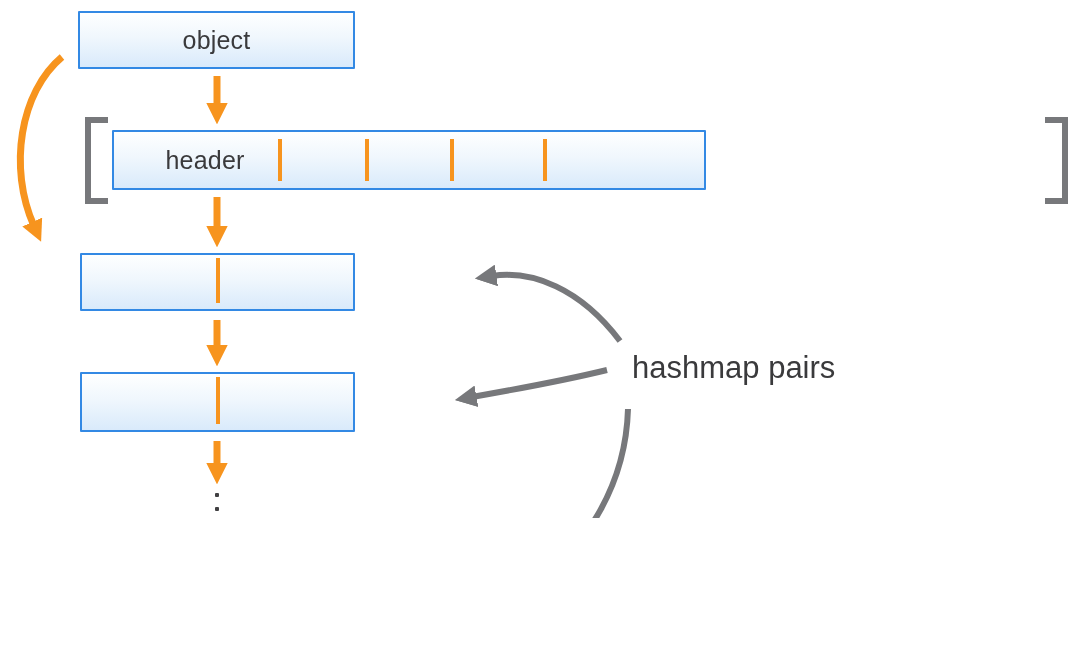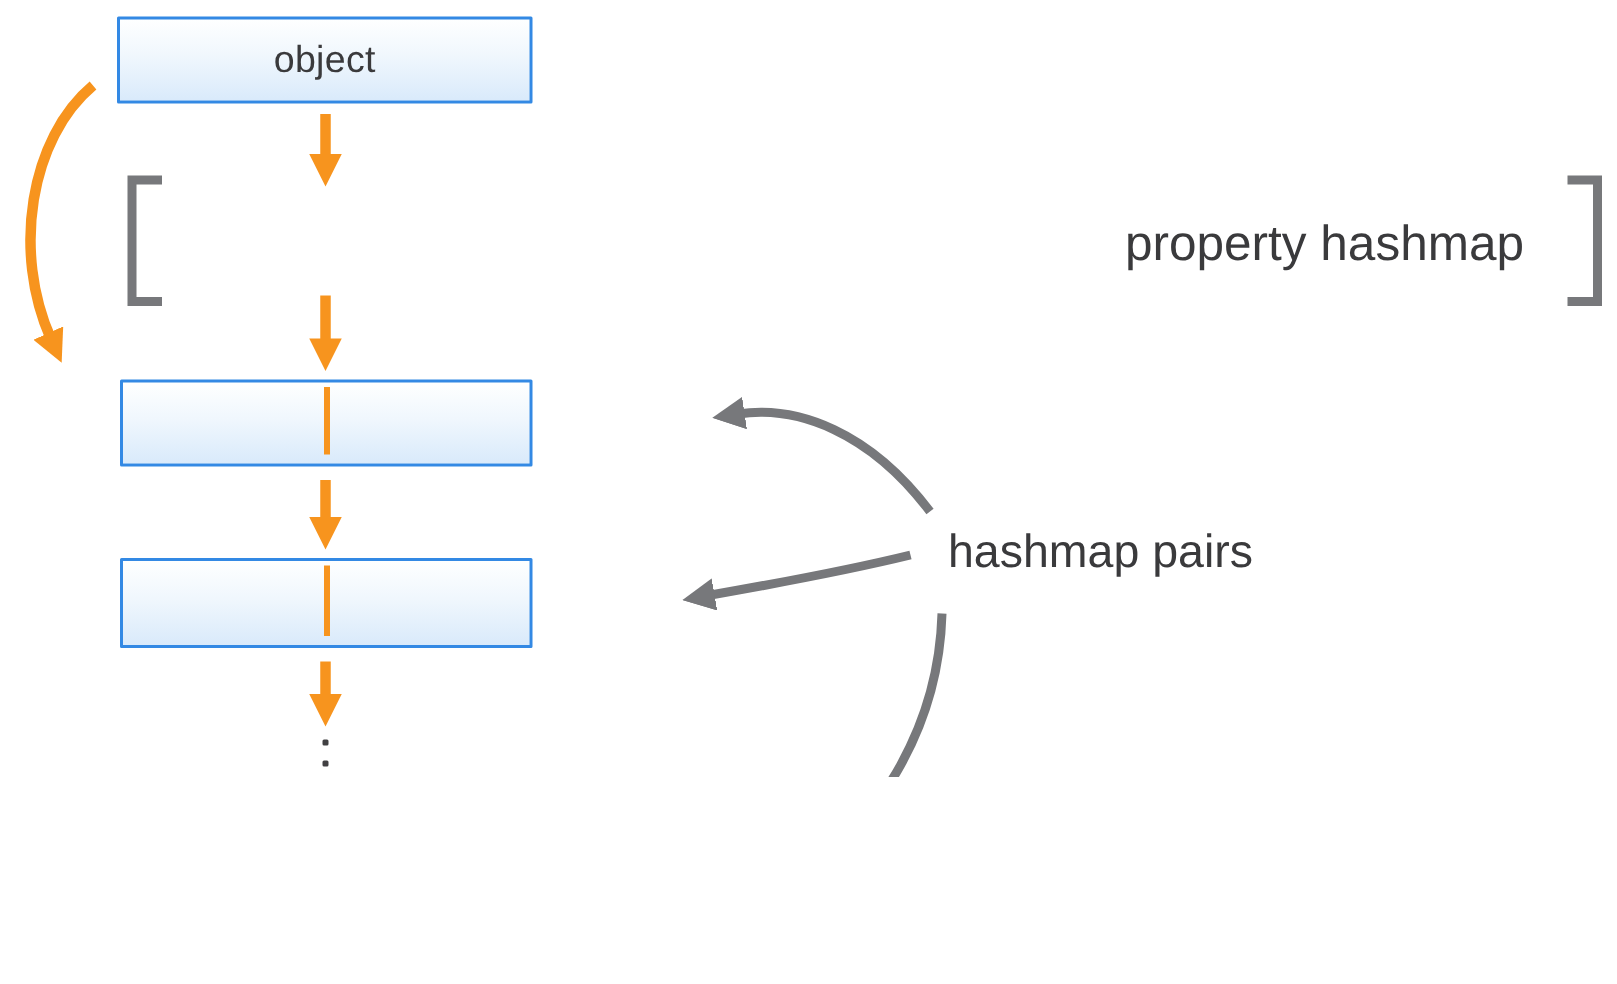--- a/index.html
+++ b/index.html
@@ -93,32 +93,38 @@
 </style>
 </head>
 <body>
 
 <div class="stage">
 
   <div class="node-box box-object">
     <div class="box-label">object</div>
   </div>
 
+  <div class="node-box box-header">
+    <div class="box-label">header</div>
+    <div class="slot-divider d1"></div>
+    <div class="slot-divider d2"></div>
+    <div class="slot-divider d3"></div>
+    <div class="slot-divider d4"></div>
+  </div>
 
   <div class="node-box box-pair-1">
     <div class="slot-divider pair-divider"></div>
   </div>
   <div class="node-box box-pair-2">
     <div class="slot-divider pair-divider"></div>
   </div>
   <div class="node-box box-pair-3">
     <div class="slot-divider pair-divider"></div>
   </div>
 
-  <div class="caption caption-hashmap">property hashmap</div>
   <div class="caption caption-pairs">hashmap pairs</div>
 
   <div class="ellipsis">
     <div class="dot"></div>
     <div class="dot"></div>
     <div class="dot"></div>
   </div>
 
   <svg class="overlay" viewBox="0 0 1078 656" xmlns="http://www.w3.org/2000/svg">
     <defs>

